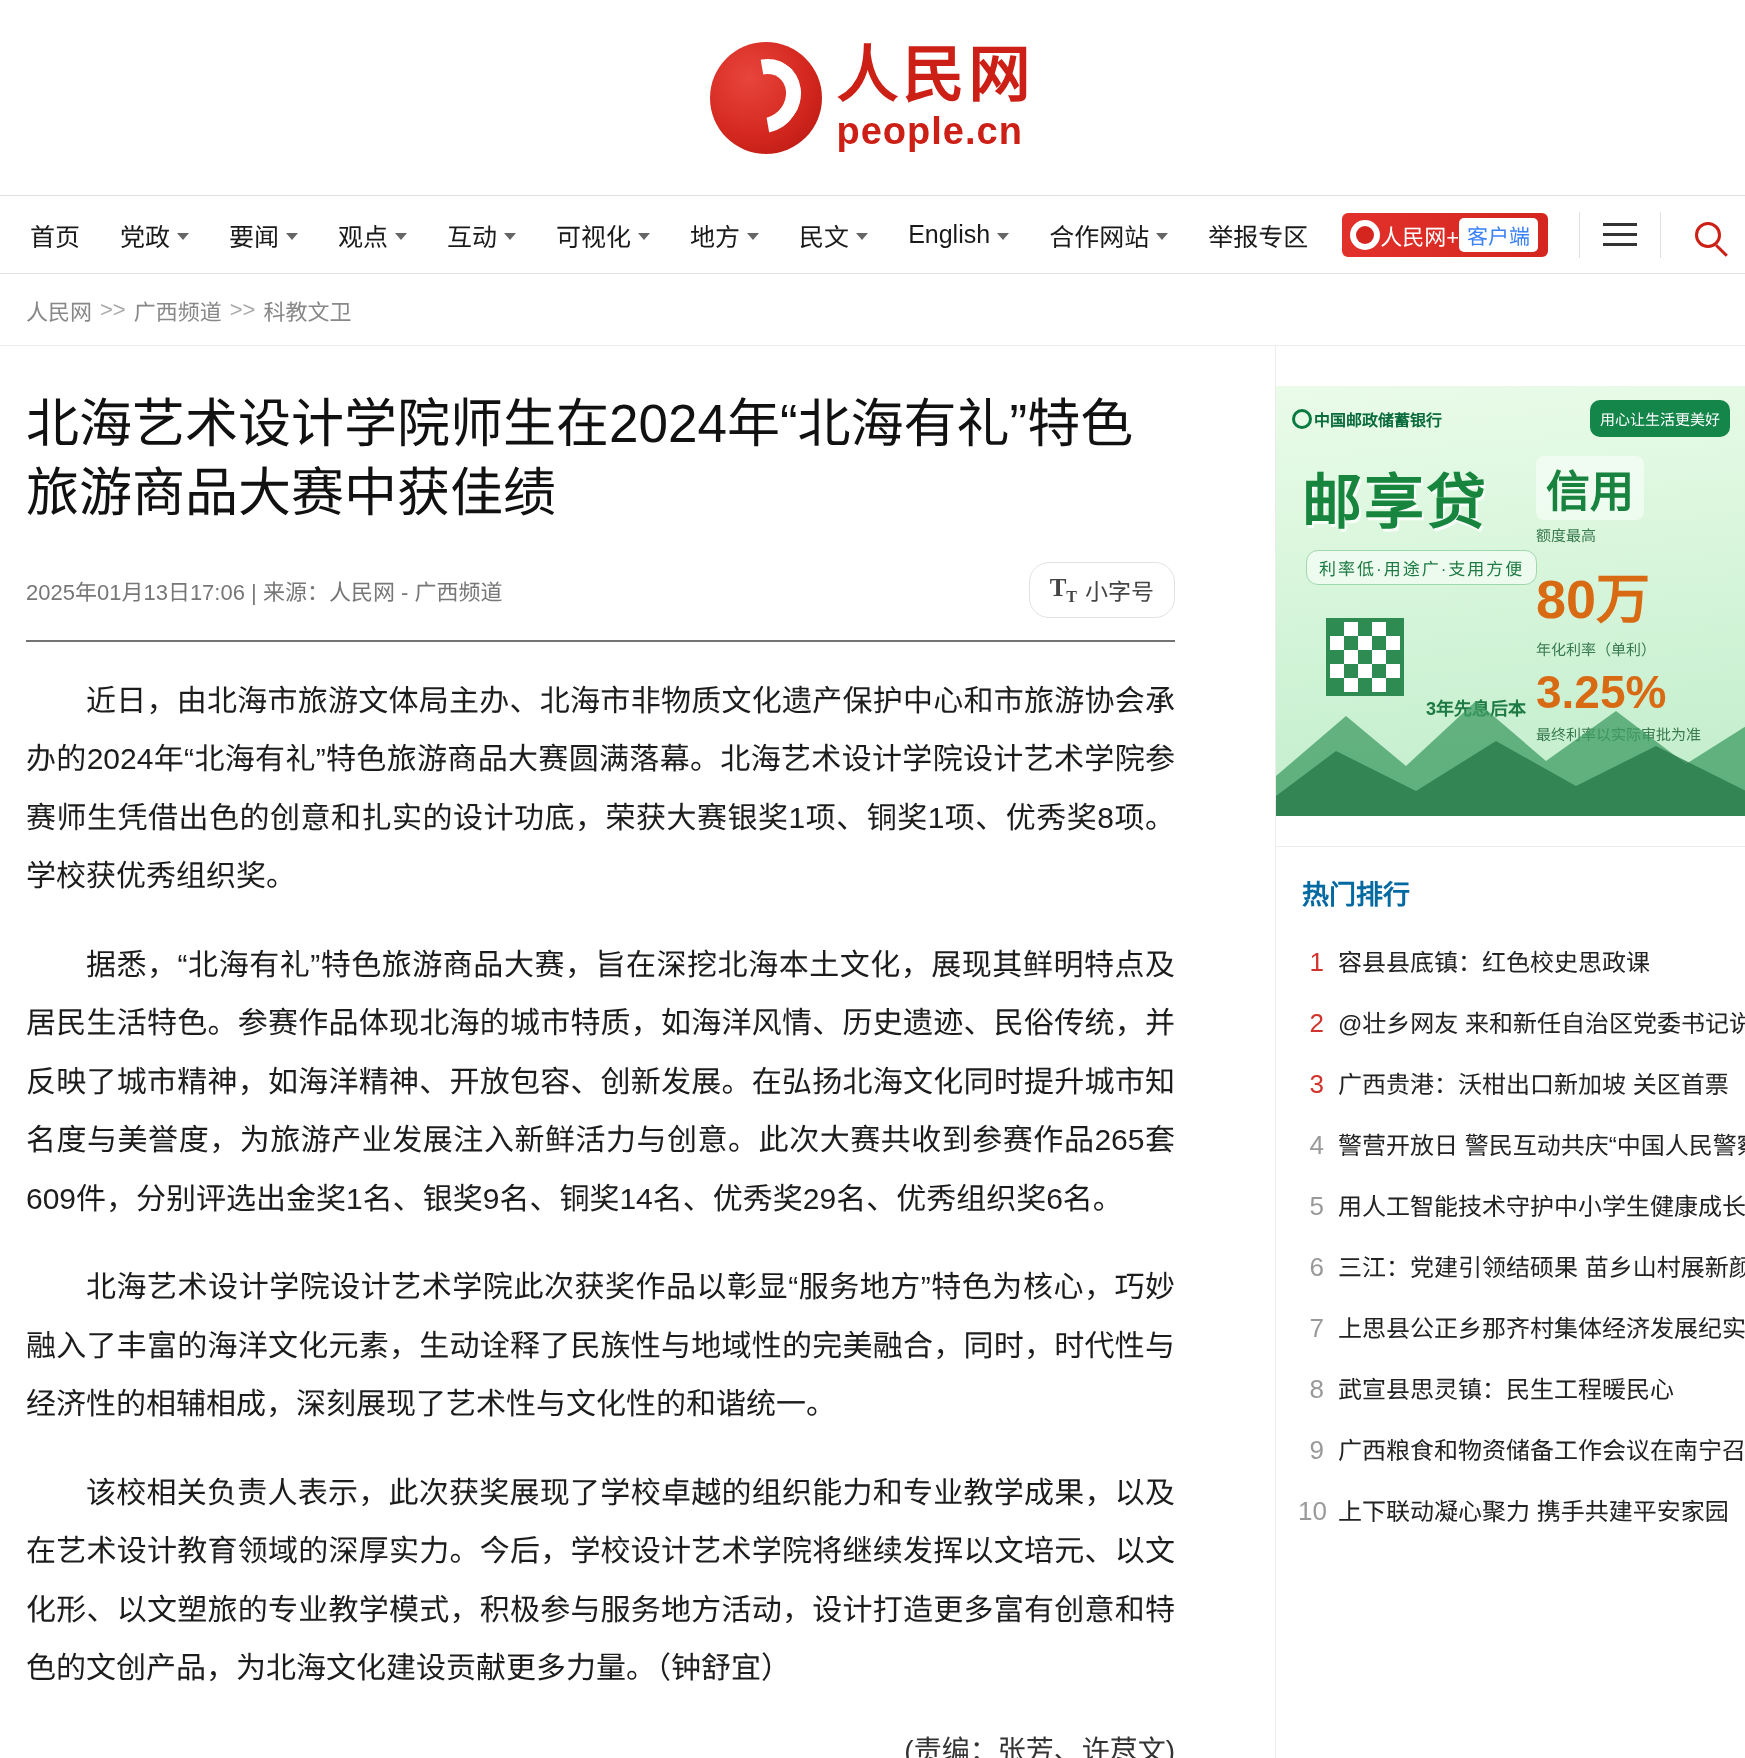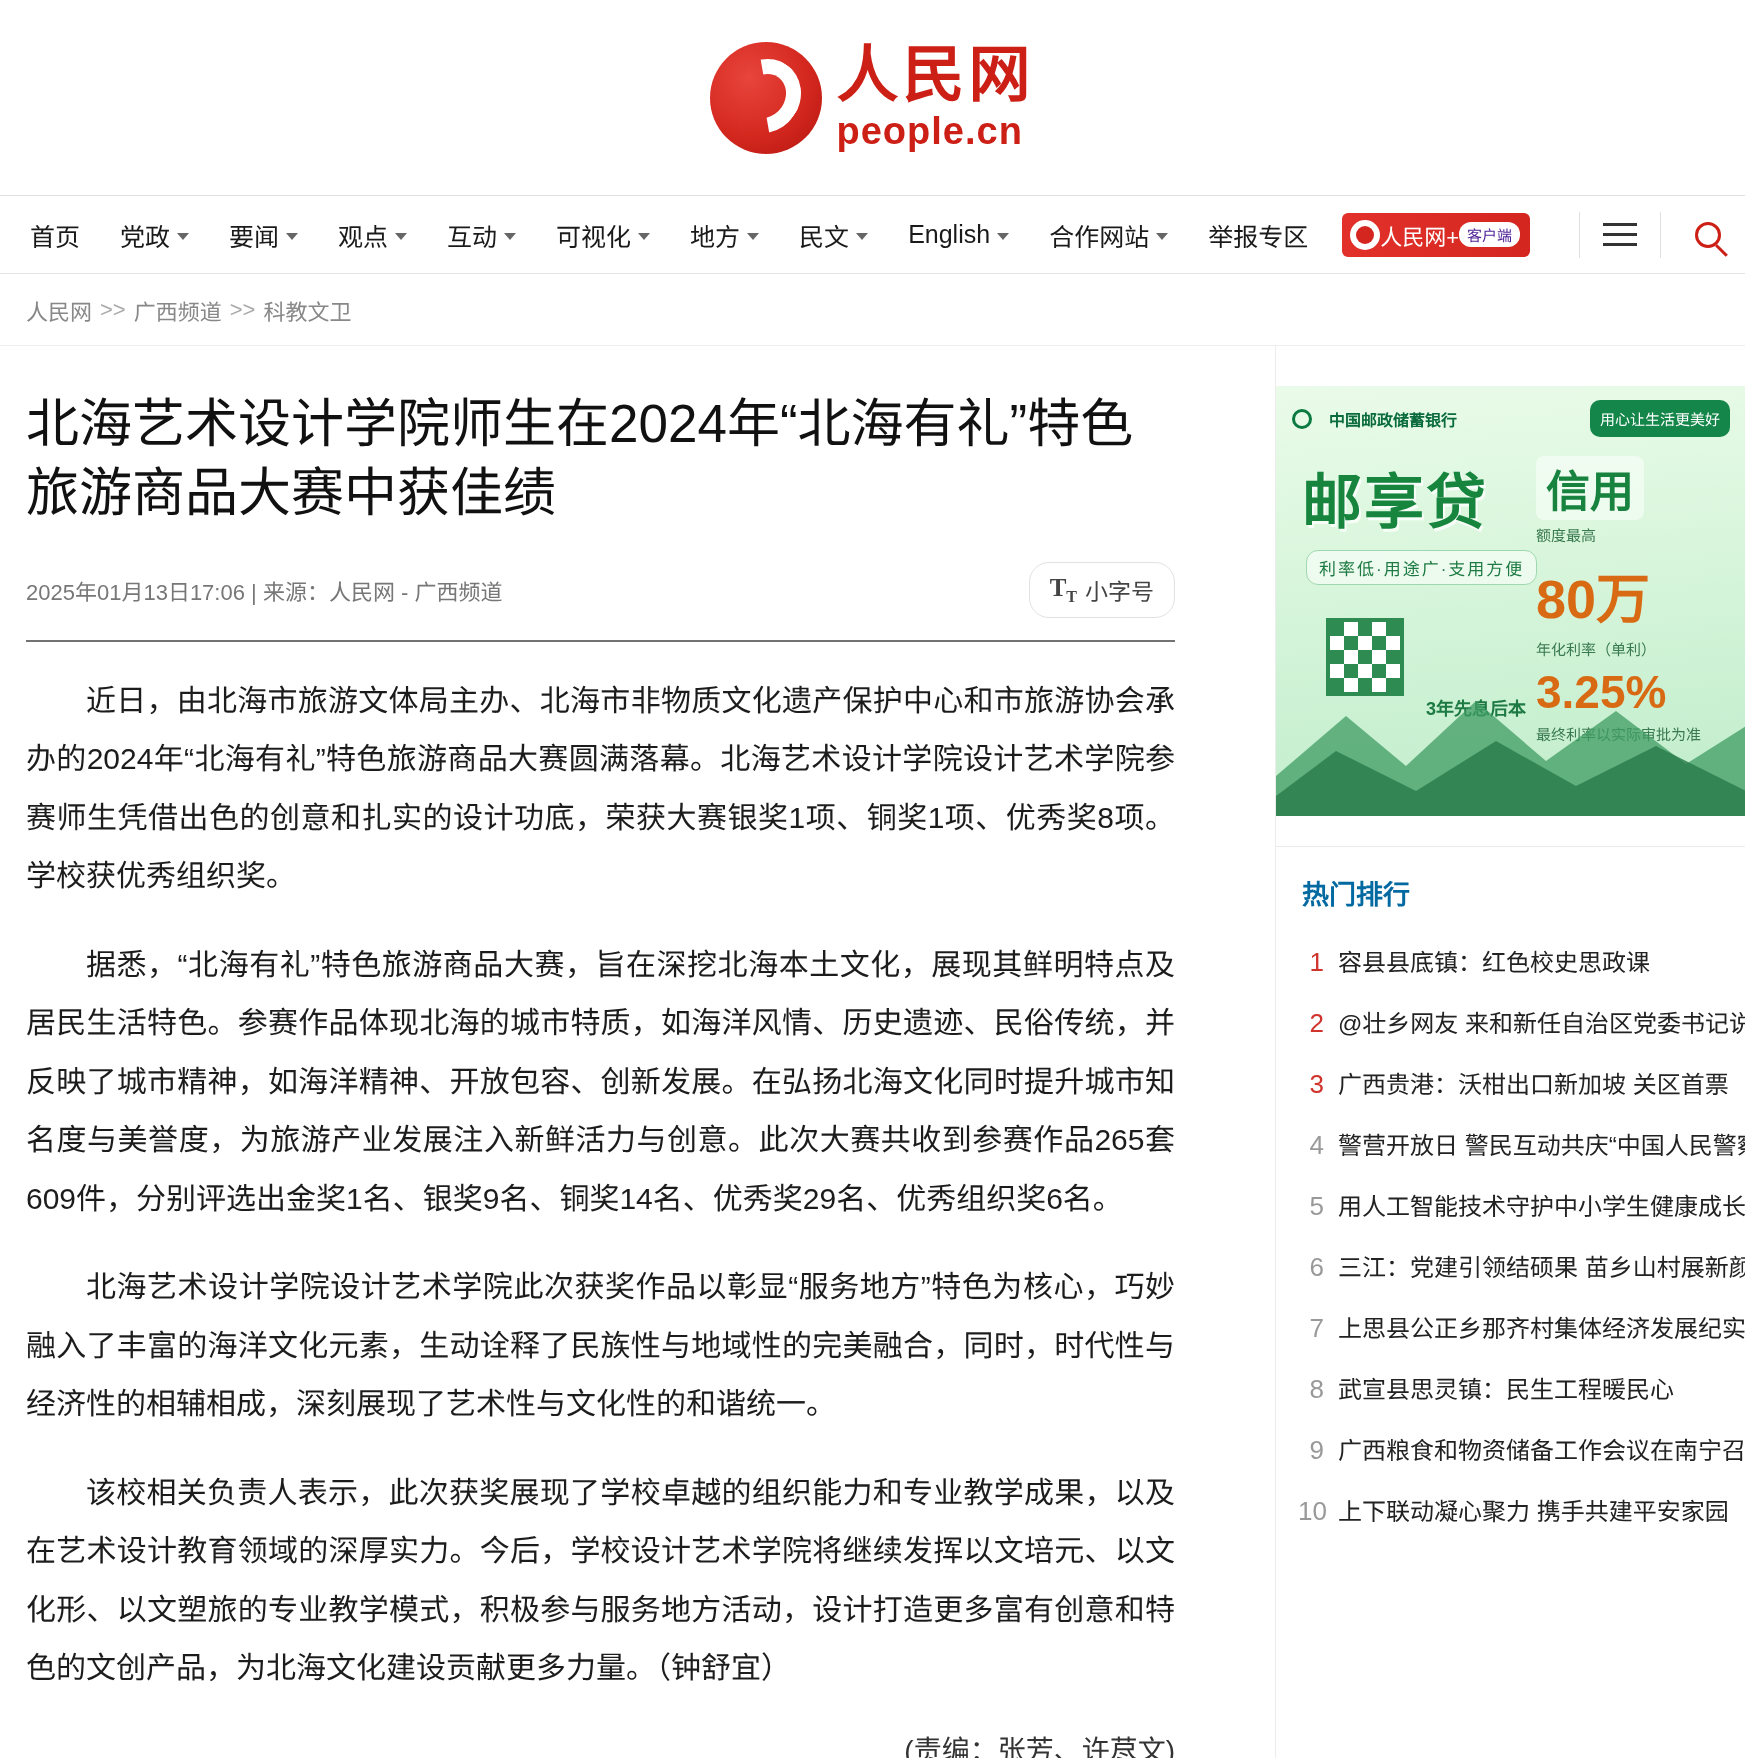--- a/index.html
+++ b/index.html
@@ -85,22 +85,22 @@
     width: 30px; height: 30px; border-radius: 50%;
     background: #fff;
     position: relative;
   }
   .nav-app .bubble::after {
     content: ""; position: absolute; left: 6px; top: 6px;
     width: 18px; height: 18px; border-radius: 50%;
     background: #d4261f;
   }
   .nav-app .pill {
-    background: #fff; color: #4c1d95;
-    border-radius: 12px; padding: 2px 8px; font-size: 15px;
+    background: #fff; color: #3b82f6;
+    border-radius: 5px; padding: 2px 8px; font-size: 21px;
   }
   .nav-right { margin-left: auto; display: flex; align-items: center; }
   .nav-divider { width: 1px; height: 46px; background: #e0e0e0; margin: 0 10px; }
   .hamburger {
     width: 60px; height: 60px; display: flex; flex-direction: column;
     justify-content: center; align-items: center; gap: 7px; cursor: pointer;
   }
   .hamburger span { display: block; width: 34px; height: 3px; background: #333; }
   .search-btn {
     width: 74px; height: 60px; display: flex; align-items: center; justify-content: center;
@@ -186,21 +186,21 @@
     width: 470px; height: 430px;
     background: linear-gradient(175deg,#eafbe9 0%,#d9f6dc 40%,#bfeccb 100%);
     overflow: hidden; position: relative;
     cursor: pointer;
   }
   .ad-top {
     display: flex; align-items: center; justify-content: space-between;
     padding: 14px 16px 0 16px;
     font-size: 16px; color: #0a6b3d;
   }
-  .ad-bank { display: flex; align-items: center; gap: 17px; font-weight: bold; }
+  .ad-bank { display: flex; align-items: center; gap: 2px; font-weight: bold; }
   .ad-bank .dot {
     width: 20px; height: 20px; border-radius: 50%;
     border: 3px solid #0a7a41;
   }
   .ad-tag {
     background: #14864a; color: #fff; border-radius: 10px;
     padding: 8px 10px; font-size: 15px;
   }
   .ad-title {
     margin: 16px 0 0 26px;

